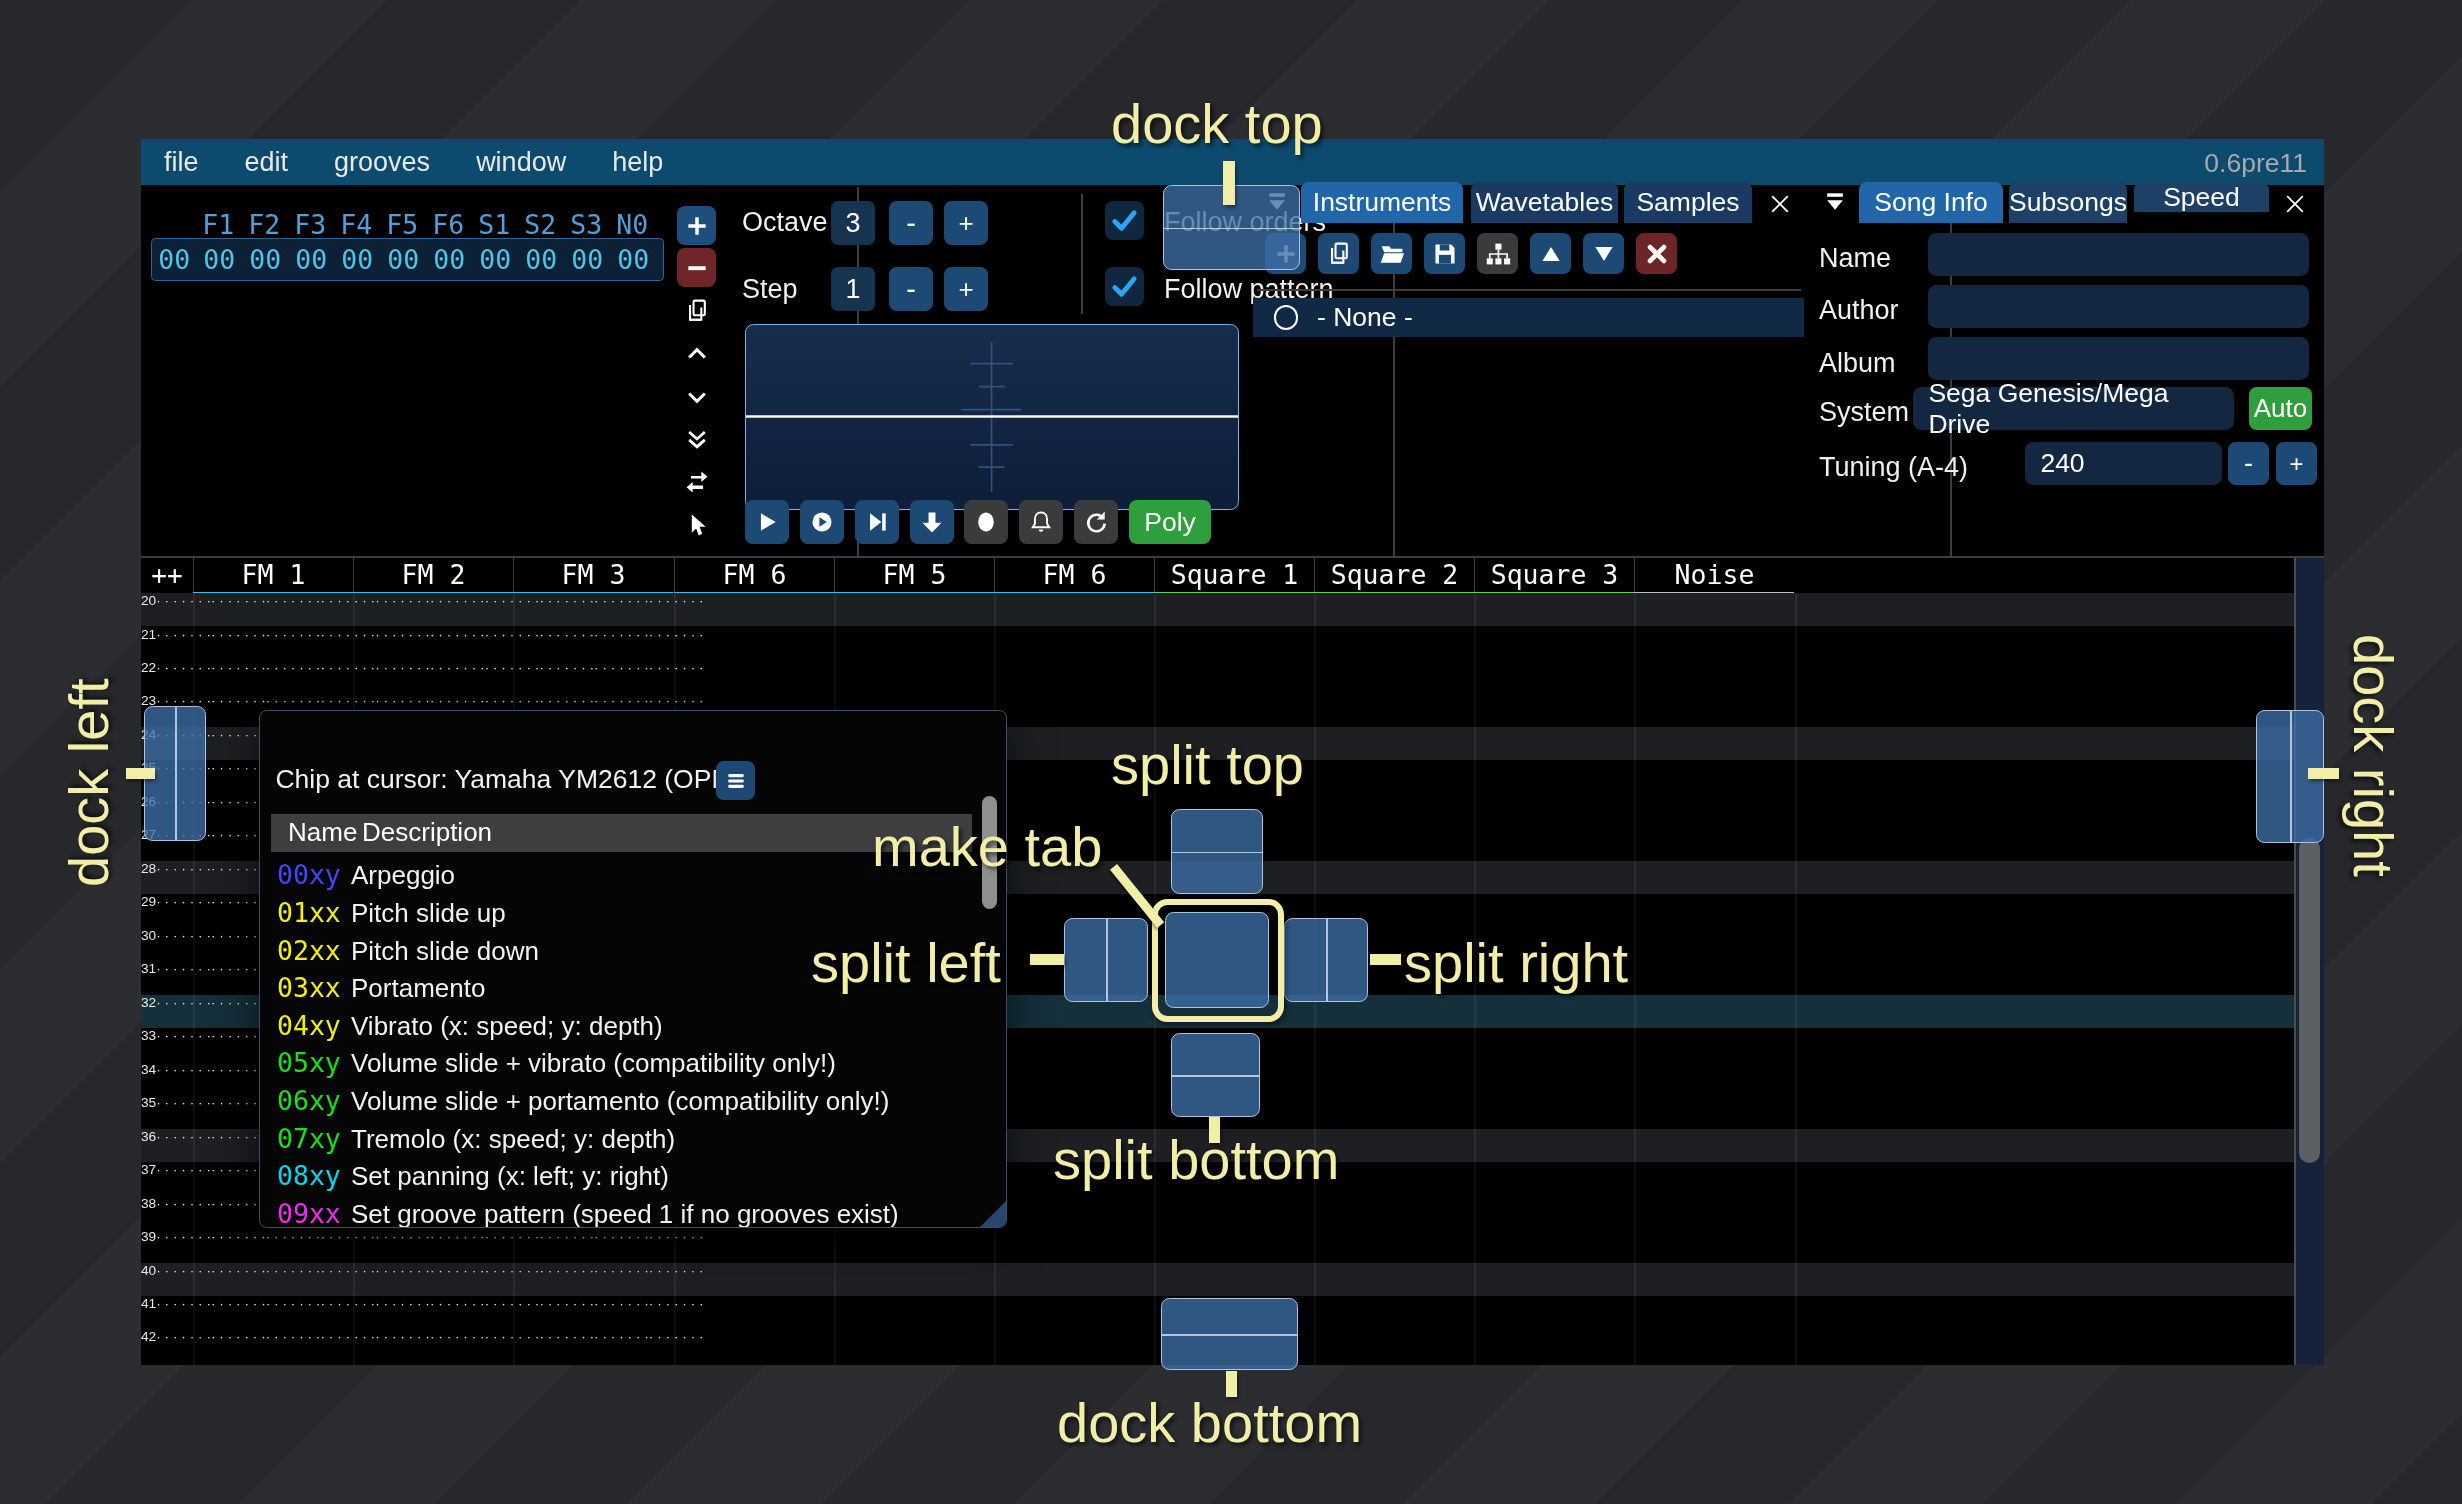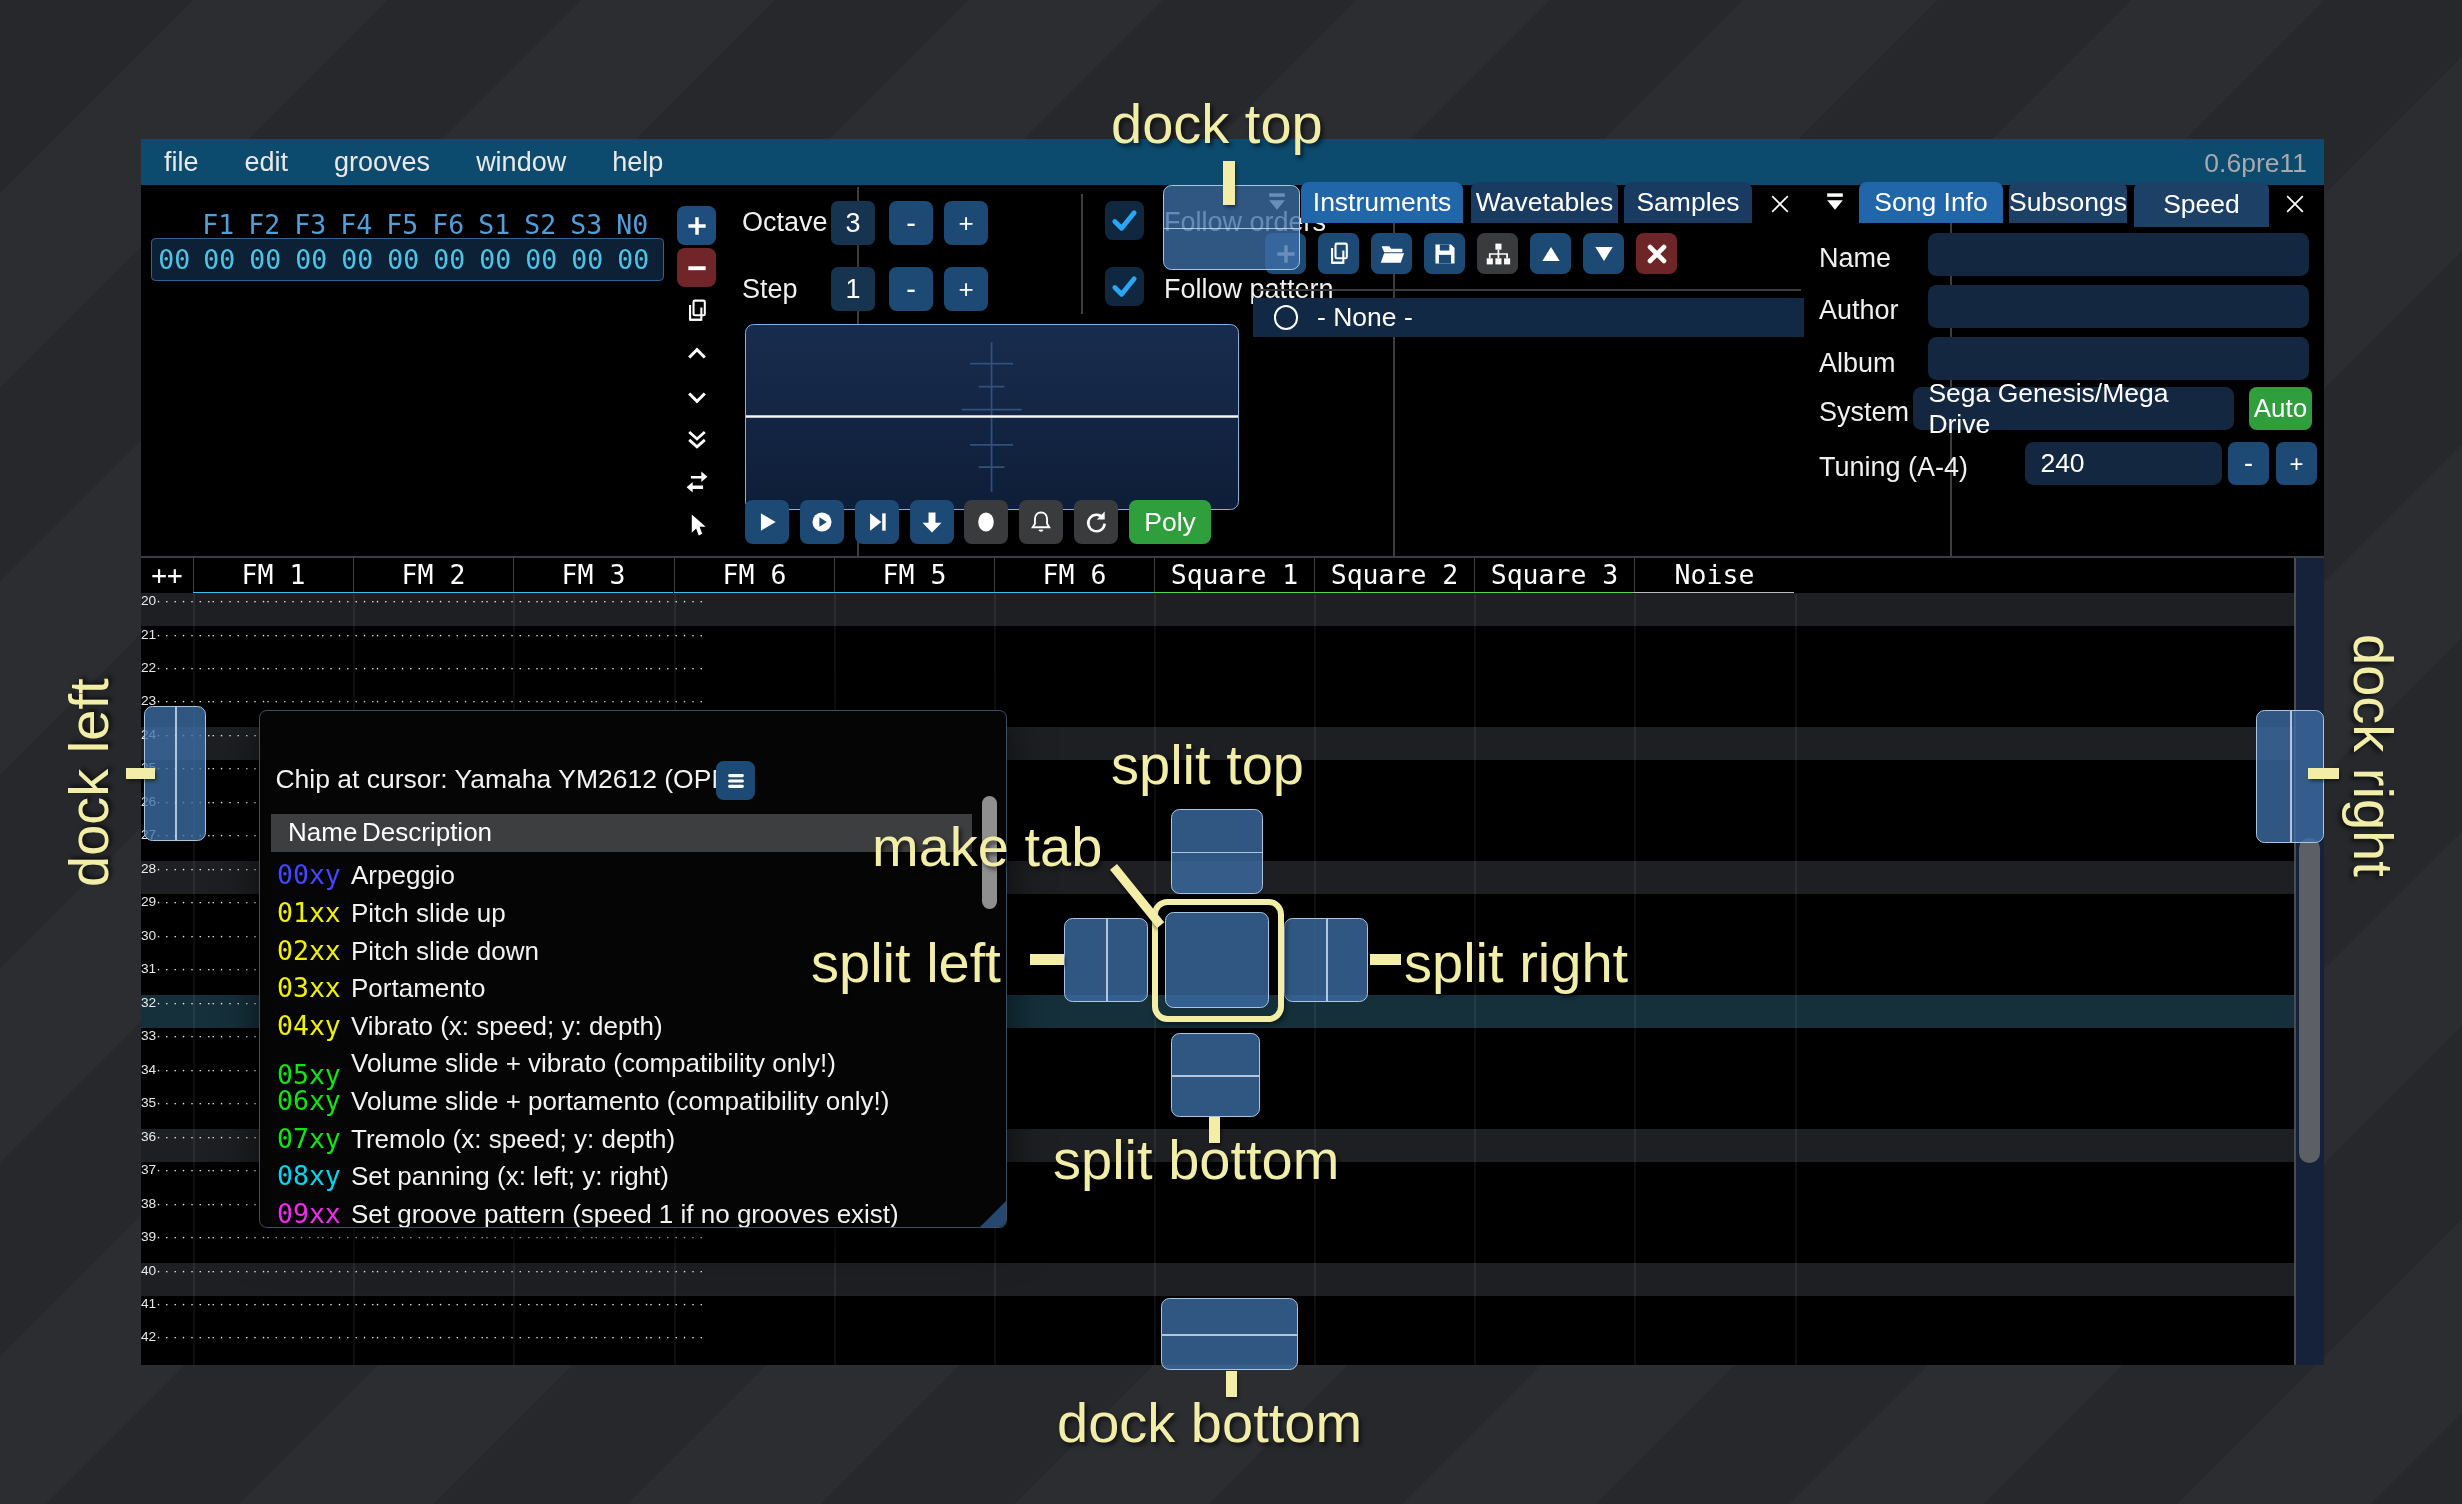--- a/index.html
+++ b/index.html
@@ -383,21 +383,21 @@
         <path d="M15 23L5 7h20z" fill="#fff"></path>
       </svg>
     </div>
     <div style="position: absolute; left: 1495px; top: 94px; width: 41px; height: 41px; background: rgb(110, 37, 39); border-radius: 7.7px; display: flex; align-items: center; justify-content: center;">
       <svg viewBox="0 0 30 30" style="width:26px;height:26px">
         <path d="M7 7l16 16M23 7L7 23" stroke="#fff" stroke-width="5.5" stroke-linecap="round"></path>
       </svg>
     </div>
     <div style="position: absolute; left: 1718px; top: 43px; width: 144px; height: 41px; border-radius: 7.7px 7.7px 0px 0px; display: flex; align-items: center; justify-content: center; font-size: 26.5px; color: rgb(255, 255, 255); background: rgb(32, 102, 168);">Song Info</div>
     <div style="position: absolute; left: 1868px; top: 43px; width: 118px; height: 41px; border-radius: 7.7px 7.7px 0px 0px; display: flex; align-items: center; justify-content: center; font-size: 26.5px; color: rgb(255, 255, 255); background: rgb(29, 64, 102);">Subsongs</div>
-    <div style="position: absolute; left: 1993px; top: 43px; width: 135px; height: 45px; border-radius: 7.7px 7.7px 0px 0px; display: flex; align-items: center; justify-content: center; font-size: 26.5px; color: rgb(255, 255, 255); background: rgb(29, 64, 102);">Speed</div>
+    <div style="position: absolute; left: 1993px; top: 43px; width: 135px; height: 30px; border-radius: 7.7px 7.7px 0px 0px; display: flex; align-items: center; justify-content: center; font-size: 26.5px; color: rgb(255, 255, 255); background: rgb(29, 64, 102);">Speed</div>
   </div>
 
 <div id="fxwin" class="abs">
   <div style="position:absolute;left:15.4px;top:53px;font-size:26.5px;color:#f2f2f2;">Chip at cursor: Yamaha YM2612 (OPN2)</div>
   <div class="btn navy" style="left:456px;top:50px;width:39px;height:39px;">
       <svg viewBox="0 0 30 30">
         <rect x="6" y="7" width="18" height="3.6" rx="1.6" fill="#fff"></rect>
         <rect x="6" y="13.2" width="18" height="3.6" rx="1.6" fill="#fff"></rect>
         <rect x="6" y="19.4" width="18" height="3.6" rx="1.6" fill="#fff"></rect>
       </svg>
@@ -421,21 +421,21 @@
       </div>
       <div class="fxrow" style="top: 258px;">
         <span class="fxcode" style="color: rgb(242, 242, 0);">03xx</span>
         <span class="fxdesc">Portamento</span>
       </div>
       <div class="fxrow" style="top: 296px;">
         <span class="fxcode" style="color: rgb(242, 242, 0);">04xy</span>
         <span class="fxdesc">Vibrato (x: speed; y: depth)</span>
       </div>
       <div class="fxrow" style="top: 333px;">
-        <span class="fxcode" style="color: rgb(17, 229, 17); margin-top: 12px;">05xy</span>
+        <span class="fxcode" style="color: rgb(17, 229, 17);">05xy</span>
         <span class="fxdesc">Volume slide + vibrato (compatibility only!)</span>
       </div>
       <div class="fxrow" style="top: 371px;">
         <span class="fxcode" style="color: rgb(17, 229, 17);">06xy</span>
         <span class="fxdesc">Volume slide + portamento (compatibility only!)</span>
       </div>
       <div class="fxrow" style="top: 409px;">
         <span class="fxcode" style="color: rgb(17, 229, 17);">07xy</span>
         <span class="fxdesc">Tremolo (x: speed; y: depth)</span>
       </div>

